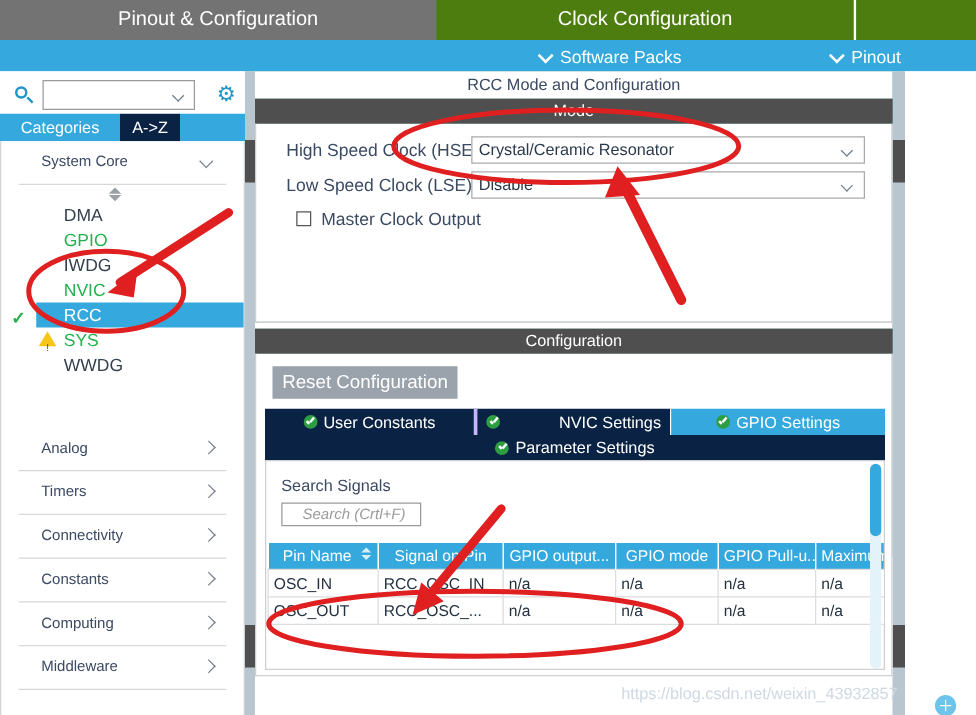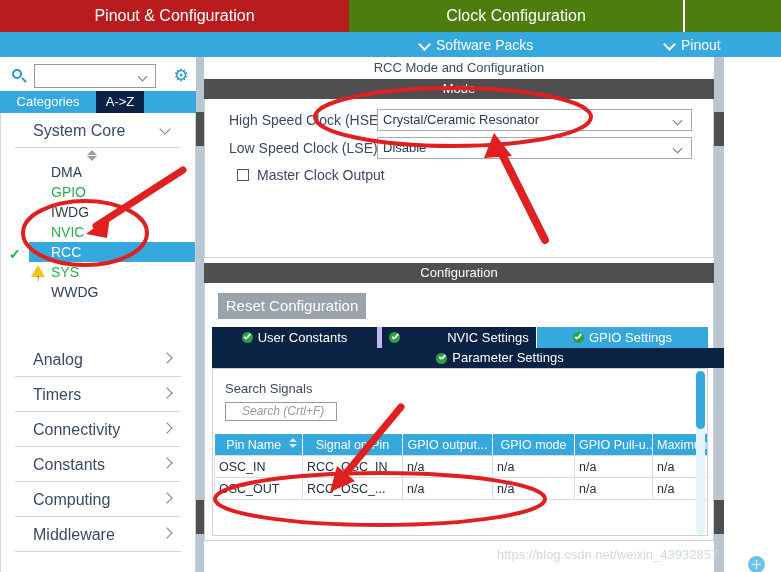--- a/index.html
+++ b/index.html
@@ -9,30 +9,30 @@
     background:#ffffff;
     -webkit-font-smoothing:antialiased;
   }
   .app{position:relative;width:781px;height:572px;overflow:hidden;}
 
   
   .topbar{position:absolute;left:0;top:0;width:781px;height:57px;background:#35a8dd;}
   .maintabs{position:absolute;left:0;top:0;height:32px;width:781px;display:flex;}
   .mtab{height:32px;line-height:32px;text-align:center;color:#ffffff;font-size:16px;
         box-sizing:border-box;}
-  .mtab.sel{background:#b91c1c;}
+  .mtab.sel{background:#737373;}
   .mtab.unsel{background:#4d7c0f;}
   .mtab.t1{width:349px;}
   .mtab.t2{width:336px;border-right:2px solid #ffffff;}
   .mtab.t3{flex:1;}
 
   .subbar{position:absolute;left:0;top:32px;width:781px;height:25px;background:#35a8dd;
           display:flex;align-items:center;}
   .subitem{color:#ffffff;font-size:14px;display:flex;align-items:center;gap:5px;}
-  .subitem.sp{position:absolute;left:420px;}
+  .subitem.sp{position:absolute;left:432px;}
   .subitem.pin{position:absolute;left:665px;}
   .chev{display:inline-block;width:11px;height:11px;position:relative;}
   .chev:before{content:"";position:absolute;left:0;top:1px;width:7px;height:7px;
     border-left:2px solid #fff;border-bottom:2px solid #fff;transform:rotate(-45deg);}
 
   
   .left{position:absolute;left:0;top:57px;width:196px;height:515px;background:#ffffff;}
   .searchrow{position:absolute;left:0;top:4px;width:196px;height:30px;}
   .mag{position:absolute;left:12px;top:8px;width:15px;height:15px;}
   .mag:before{content:"";position:absolute;left:0;top:0;width:10px;height:10px;
@@ -51,21 +51,21 @@
   .cattabs{position:absolute;left:0;top:34px;width:196px;height:22px;display:flex;}
   .ctab{height:22px;line-height:22px;font-size:13px;color:#fff;text-align:center;}
   .ctab.a{width:96px;background:#35a8dd;}
   .ctab.b{width:48px;background:#0a2344;}
   .ctabrest{flex:1;background:#35a8dd;}
 
   .treebox{position:absolute;left:0;top:56px;width:196px;height:459px;background:#fff;
     border-left:1px solid #d4d4d4;border-right:1px solid #c9d0d6;box-sizing:border-box;
     overflow:hidden;}
   .grp{position:relative;margin:0 14px;height:34px;border-bottom:1px solid #d8d8d8;}
-  .grp .gl{position:absolute;left:18px;top:9px;font-size:16px;color:#3b4a63;}
+  .grp .gl{position:absolute;left:18px;top:9px;font-size:12px;color:#3b4a63;}
   .grp .gc{position:absolute;right:10px;top:12px;width:10px;height:10px;}
   .grp .gc:before{content:"";position:absolute;left:0;top:0;width:7px;height:7px;
     border-right:1.7px solid #78828e;border-bottom:1.7px solid #78828e;transform:rotate(45deg);}
   .grp .gc.right:before{transform:rotate(-45deg);left:2px;}
 
   .spin{position:relative;height:14px;}
   .spin .ar{position:absolute;left:86px;width:0;height:0;}
   .spin .up{top:2px;border-left:5px solid transparent;border-right:5px solid transparent;border-bottom:5px solid #9aa0a6;}
   .spin .dn{top:8px;border-left:5px solid transparent;border-right:5px solid transparent;border-top:5px solid #9aa0a6;}
 
@@ -105,26 +105,26 @@
 
   .cfgbody{position:relative;height:258px;background:#ffffff;border:1px solid #d0d0d0;border-top:none;box-sizing:border-box;}
   .resetbtn{position:absolute;left:13px;top:10px;width:148px;height:26px;background:#9aa2ab;
     color:#ffffff;font-size:15px;line-height:26px;text-align:center;border:none;}
 
   .tabrow{position:absolute;left:7px;top:44px;width:496px;height:21px;display:flex;}
   .ttab{height:21px;line-height:21px;font-size:13px;color:#ffffff;background:#0a2344;
         text-align:center;display:flex;align-items:center;justify-content:center;gap:5px;
         box-sizing:border-box;}
   .ttab.active{background:#35a8dd;}
-  .ttab.u{width:170px;border-right:5px solid #c4b5fd;}
+  .ttab.u{width:170px;border-right:3px solid #c4b5fd;}
   .ttab.n{width:155px;border-right:1px solid #ffffff;gap:47px;}
   .ttab.g{flex:1;}
   .tabrow2{position:absolute;left:7px;top:65px;width:496px;height:20px;background:#0a2344;
     color:#fff;font-size:13px;line-height:20px;text-align:right;
-    display:flex;align-items:center;justify-content:center;gap:5px;padding-left:40px;}
+    display:flex;align-items:center;justify-content:center;gap:5px;}
   .okdot{display:inline-block;width:11px;height:11px;border-radius:50%;background:#2e9e43;position:relative;}
   .okdot:before{content:"";position:absolute;left:2.5px;top:4.5px;width:3px;height:1.6px;background:#fff;transform:rotate(45deg);}
   .okdot:after{content:"";position:absolute;left:4.5px;top:3px;width:5px;height:1.6px;background:#fff;transform:rotate(-50deg);}
 
   .gpiopane{position:absolute;left:7px;top:85px;width:496px;height:168px;background:#fff;
     border:1px solid #cfcfcf;box-sizing:border-box;overflow:hidden;}
   .ssLabel{position:absolute;left:12px;top:12px;font-size:13px;color:#3b4a63;}
   .ssInput{position:absolute;left:12px;top:33px;width:112px;height:19px;border:1px solid #9a9a9a;
     background:#fff;box-sizing:border-box;}
   .ssInput span{position:absolute;left:16px;top:1px;font-size:12px;color:#9a9a9a;font-style:italic;}

